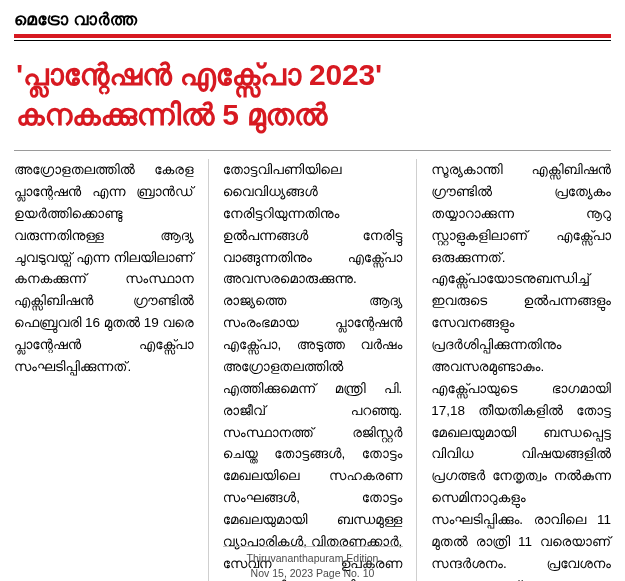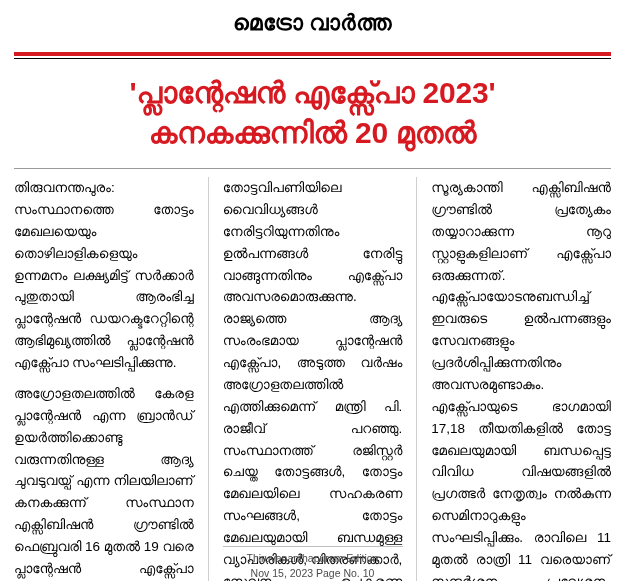--- a/index.html
+++ b/index.html
@@ -15,46 +15,46 @@
     overflow: hidden;
   }
   .page {
     position: relative;
     width: 625px;
     height: 581px;
     box-sizing: border-box;
     padding: 0 14px;
   }
   .masthead {
-    text-align: center;
+    text-align: left;
     font-family: "Liberation Serif", serif;
     font-weight: bold;
-    font-size: 22px;
+    font-size: 17px;
     letter-spacing: 0.5px;
     padding-top: 10px;
-    padding-bottom: 16px;
+    padding-bottom: 4px;
     color: #000;
   }
   .rule-thick {
     height: 4px;
     background: #d71921;
     width: 100%;
   }
   .rule-thin {
     height: 1px;
     background: #000;
     width: 100%;
     margin-top: 2px;
   }
   .headline {
     color: #d71921;
     font-weight: bold;
     font-size: 30px;
     line-height: 1.32;
-    text-align: center;
+    text-align: left;
     padding: 14px 2px 6px 2px;
     letter-spacing: -0.2px;
   }
   .headline .line2 {
     display: block;
   }
   .rule-under-head {
     height: 1px;
     background: #9a9a9a;
     width: 100%;
@@ -108,29 +108,28 @@
 
 <div class="page">
 
   <div class="masthead">മെട്രോ വാർത്ത</div>
 
   <div class="rule-thick"></div>
   <div class="rule-thin"></div>
 
   <div class="headline">
     <span>'പ്ലാന്റേഷൻ എക്സ്പോ 2023'</span>
-    <span class="line2">കനകക്കുന്നിൽ 20 മുതൽ</span>
+    <span class="line2">കനകക്കുന്നിൽ 5 മുതൽ</span>
   </div>
 
   <div class="rule-under-head"></div>
 
   <div class="columns">
 
     <div class="col">
-      <p>തിരുവനന്തപുരം: സംസ്ഥാനത്തെ തോട്ടം മേഖലയെയും തൊഴിലാളികളെയും ഉന്നമനം ലക്ഷ്യമിട്ട് സർക്കാർ പുതുതായി ആരംഭിച്ച പ്ലാന്റേഷൻ ഡയറക്ടറേറ്റിന്റെ ആഭിമുഖ്യത്തിൽ പ്ലാന്റേഷൻ എക്സ്പോ സംഘടിപ്പിക്കുന്നു.</p>
       <p>അഗ്രോളതലത്തിൽ കേരള പ്ലാന്റേഷൻ എന്ന ബ്രാൻഡ് ഉയർത്തിക്കൊണ്ടു വരുന്നതിനുള്ള ആദ്യ ചുവടുവയ്പ് എന്ന നിലയിലാണ് കനകക്കുന്ന് സംസ്ഥാന എക്സിബിഷൻ ഗ്രൗണ്ടിൽ ഫെബ്രുവരി 16 മുതൽ 19 വരെ പ്ലാന്റേഷൻ എക്സ്പോ സംഘടിപ്പിക്കുന്നത്.</p>
     </div>
 
     <div class="col-divider"></div>
 
     <div class="col">
       <p>തോട്ടവിപണിയിലെ വൈവിധ്യങ്ങൾ നേരിട്ടറിയുന്നതിനും ഉൽപന്നങ്ങൾ നേരിട്ടു വാങ്ങുന്നതിനും എക്സ്പോ അവസരമൊരുക്കുന്നു. രാജ്യത്തെ ആദ്യ സംരംഭമായ പ്ലാന്റേഷൻ എക്സ്പോ, അടുത്ത വർഷം അഗ്രോളതലത്തിൽ എത്തിക്കുമെന്ന് മന്ത്രി പി. രാജീവ് പറഞ്ഞു. സംസ്ഥാനത്ത് രജിസ്റ്റർ ചെയ്ത തോട്ടങ്ങൾ, തോട്ടം മേഖലയിലെ സഹകരണ സംഘങ്ങൾ, തോട്ടം മേഖലയുമായി ബന്ധമുള്ള വ്യാപാരികൾ, വിതരണക്കാർ, സേവന ഉപകരണ ദാതാക്കൾ എന്നിവരാകും എക്സ്പോയിൽ പങ്കെടുക്കുക.</p>
     </div>
 
     <div class="col-divider"></div>

